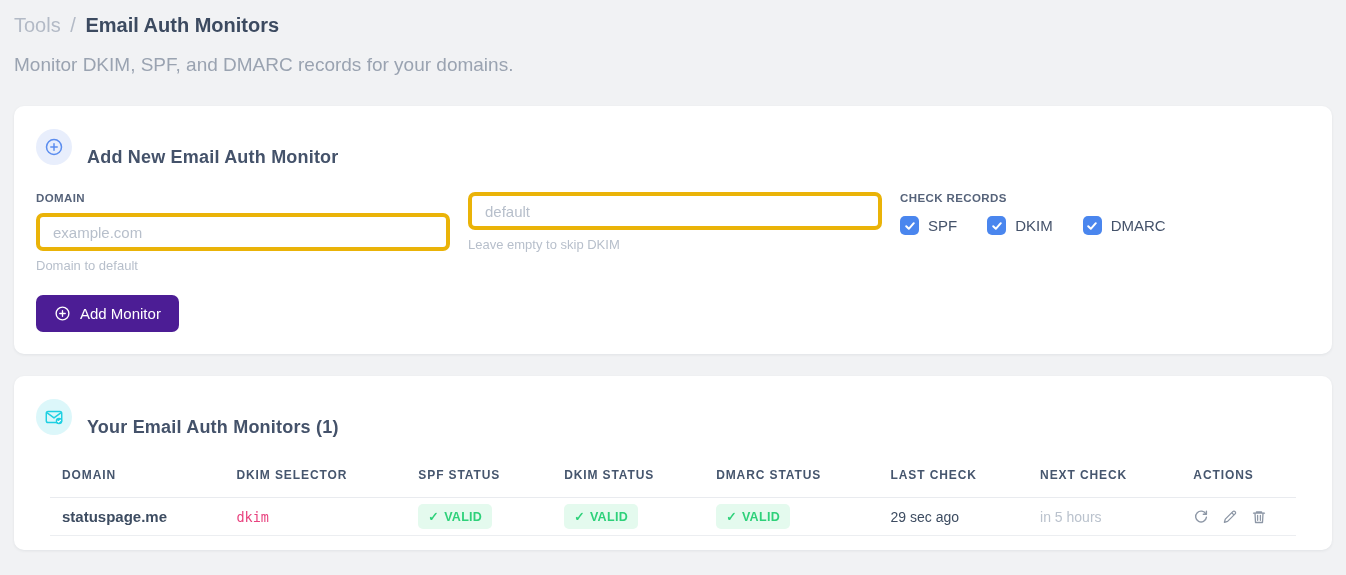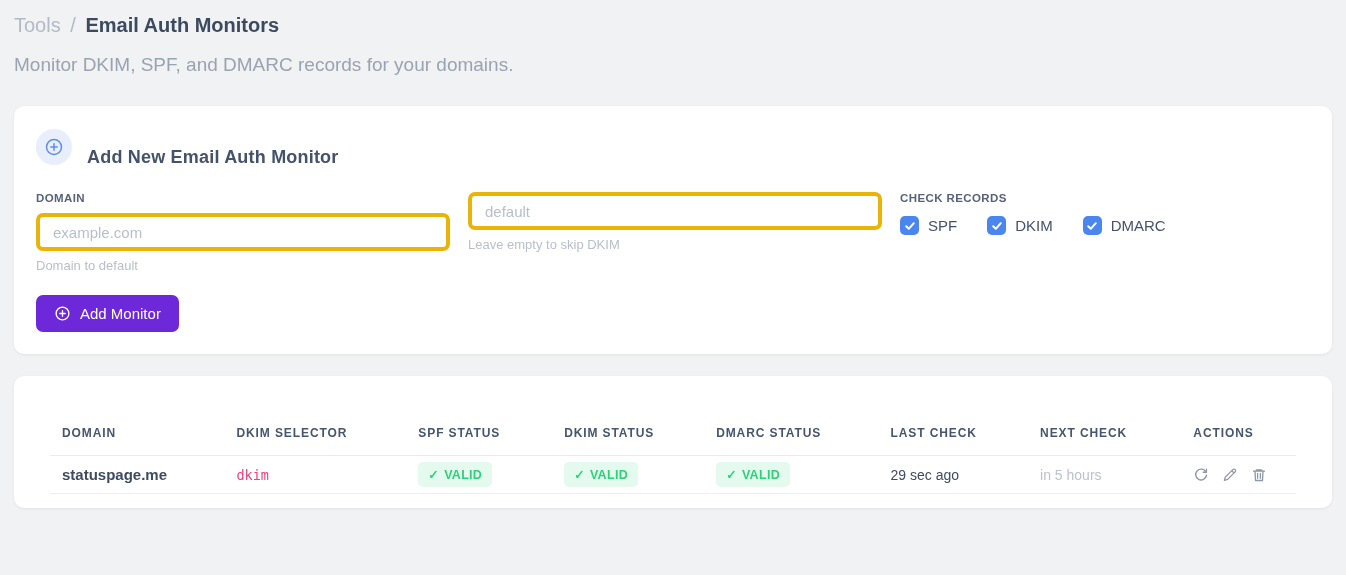--- a/index.html
+++ b/index.html
@@ -61,21 +61,21 @@
   .checkbox {
     width:19px; height:19px; border-radius:5px;
     background:#4a86ee; display:flex; align-items:center; justify-content:center;
     flex:0 0 auto;
   }
   .check-label { font-size:15px; color:#44526a; }
 
   .btn-primary {
     margin-top:22px;
     display:inline-flex; align-items:center; gap:9px;
-    background:#6d28d9; color:#ffffff;
+    background:#4c1d95; color:#ffffff;
     border:none; border-radius:7px;
     height:37px; padding:0 18px;
     font-size:15px; font-family:"Liberation Sans", sans-serif;
     cursor:pointer;
   }
 
   
   .table-wrap { margin-top:18px; padding:0 14px; }
   table { width:100%; border-collapse:collapse; table-layout:fixed; }
   th {
@@ -180,20 +180,31 @@
         <svg width="17" height="17" viewBox="0 0 20 20" fill="none" stroke="#ffffff" stroke-width="1.6" stroke-linecap="round">
           <circle cx="10" cy="10" r="7.5"></circle>
             <path d="M10 6.8v6.4M6.8 10h6.4"></path>
         </svg>
       </span>
       <span>Add Monitor</span>
     </button>
   </div>
 
   <div class="card card-monitors">
+    <div class="card-head">
+      <span class="icon-circle cyan">
+        <svg width="20" height="20" viewBox="0 0 22 22" fill="none" stroke="currentColor" stroke-width="1.6" stroke-linecap="round" stroke-linejoin="round">
+          <rect x="2.5" y="5" width="17" height="12" rx="2"></rect>
+          <path d="M3.5 6.5 11 12l7.5-5.5"></path>
+          <circle cx="16.5" cy="15.5" r="3.6" fill="currentColor" stroke="none"></circle>
+          <path d="M15 15.5l1.1 1.1 2-2" stroke="#ffffff" stroke-width="1.3"></path>
+        </svg>
+      </span>
+      <span class="card-title">Your Email Auth Monitors (1)</span>
+    </div>
 
     <div class="table-wrap">
       <table>
         <colgroup>
           <col class="c-domain">
             <col class="c-selector">
             <col class="c-spf">
             <col class="c-dkim">
           <col class="c-dmarc">
             <col class="c-last">

